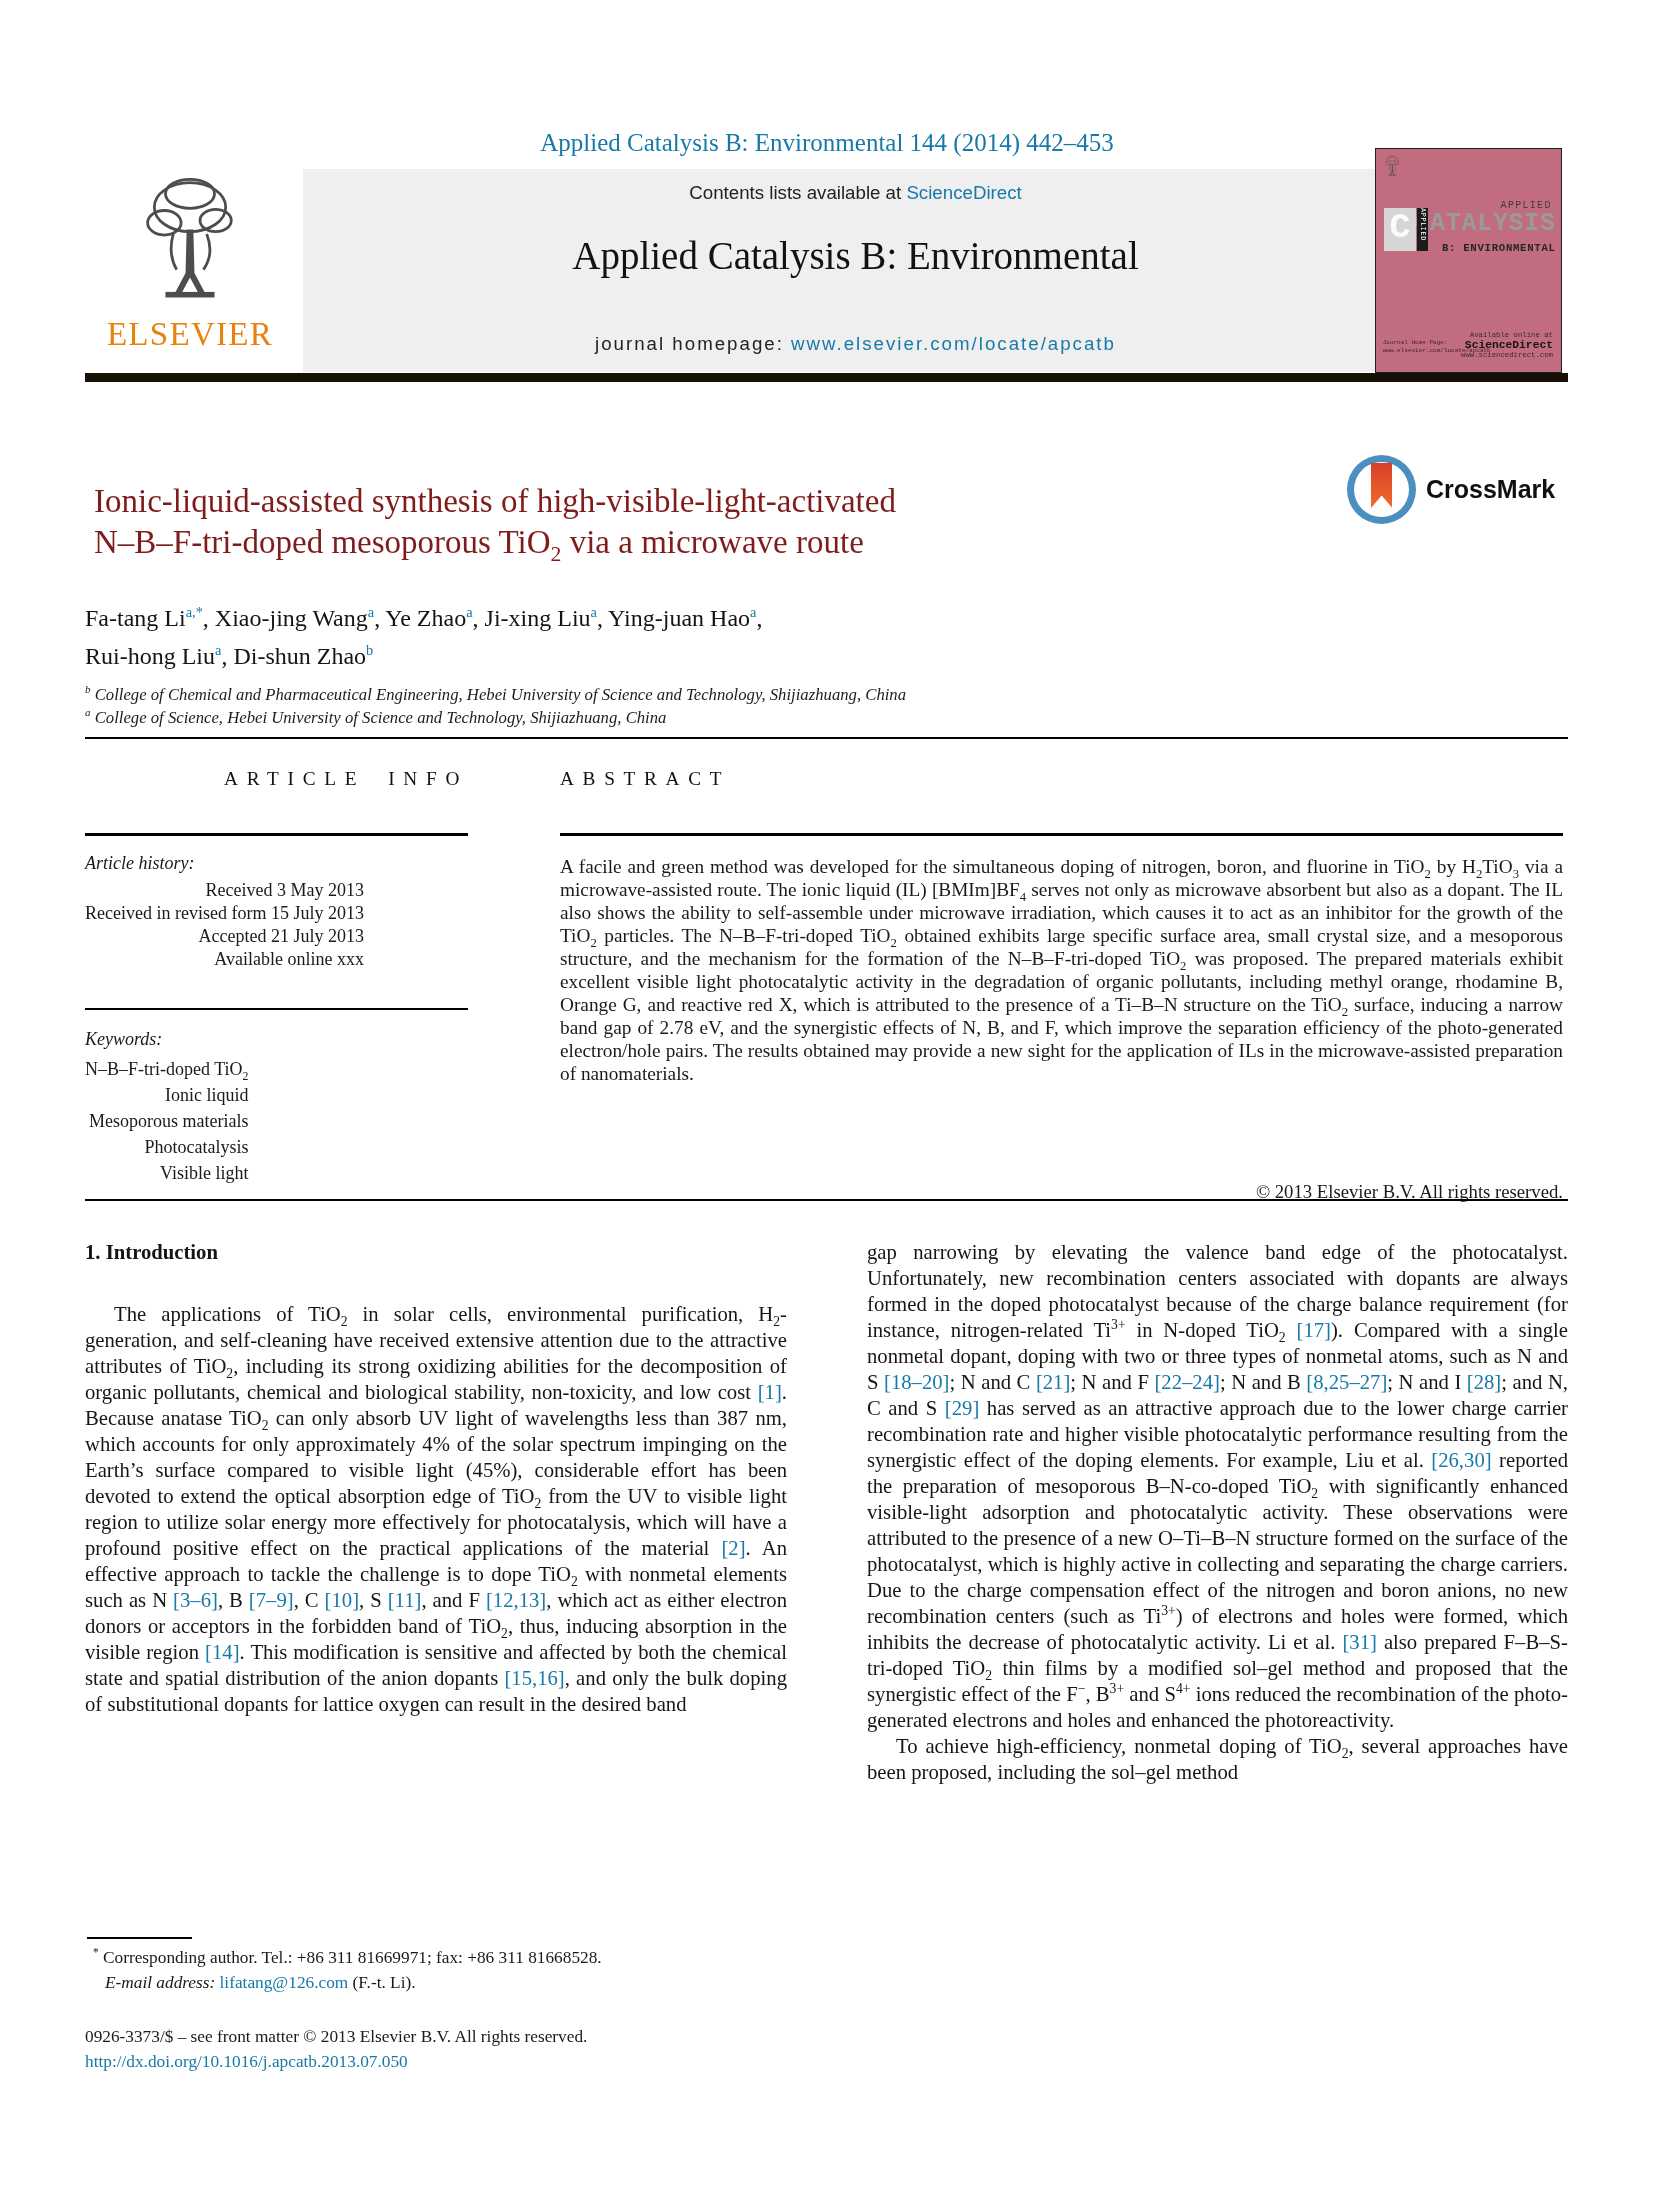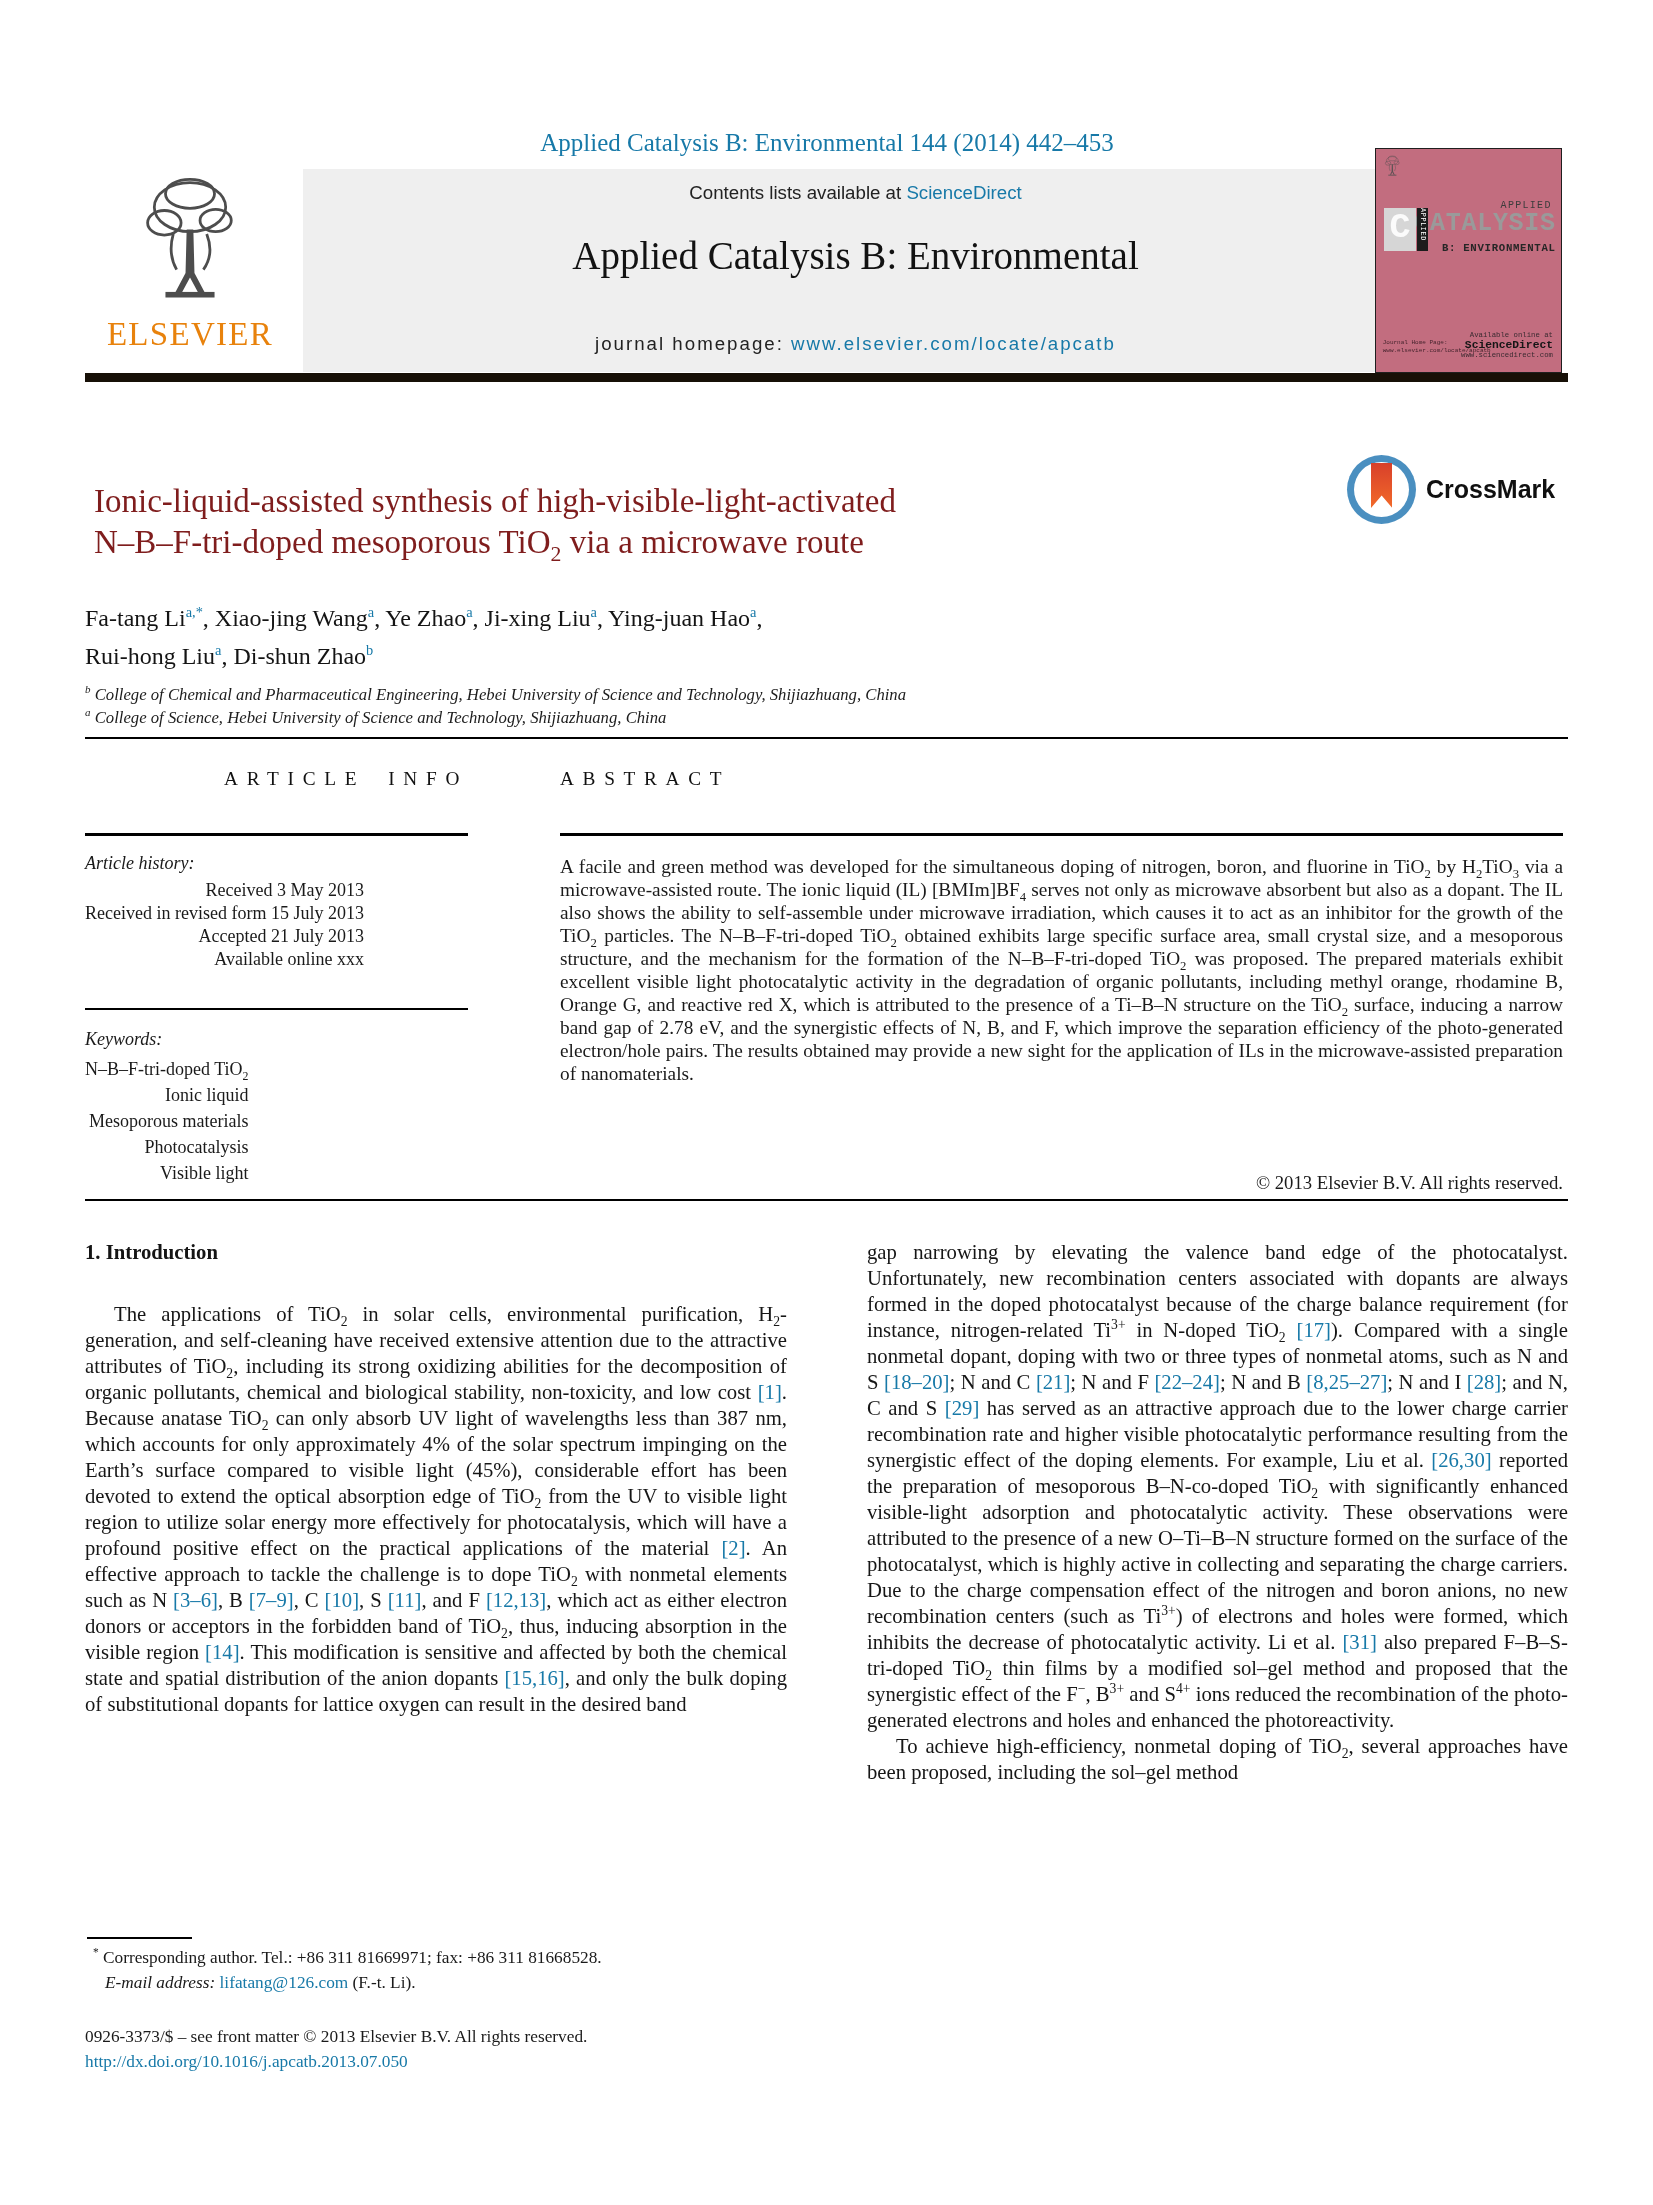--- a/index.html
+++ b/index.html
@@ -65,21 +65,21 @@
   .infocol { left:85px; top:768px; width:383px; height:453px;text-align:right; }
   .abscol  { left:560px; top:768px; width:1003px; height:453px; }
   .colhead { font-size:19.3px; letter-spacing:0.45em; word-spacing:0.5em; color:#111; }
   .colrule { position:absolute; top:65px; left:0; width:100%; height:2.7px; background:#000; }
   .history-label { position:absolute; top:85px; font-style:italic; font-size:18px; }
   .history { position:absolute; top:111px; font-size:18px; line-height:23px; }
   .colrule2 { position:absolute; top:240px; left:0; width:100%; height:2px; background:#000; }
   .kw-label { position:absolute; top:261px; font-style:italic; font-size:18px; }
   .keywords { position:absolute; top:288px; font-size:18px; line-height:26px; }
   .abs-body { position:absolute; top:87px; width:100%; font-size:19.3px; line-height:23px; text-align:justify; }
-  .abs-copy { position:absolute; top:404px; right:0; font-size:18.7px; }
+  .abs-copy { position:absolute; top:413px; right:0; font-size:18.7px; }
 
   
   .leftcol  { left:85px;  top:1241px; width:702px; }
   .rightcol { left:867px; top:1239px; width:701px; }
   .intro-head { font-size:20.7px; font-weight:bold; margin:0; color:#141414; }
   p.body { font-size:20.7px; line-height:26px; text-align:justify; margin:0; color:#161616; }
   .leftcol p.body { margin-top:37px; }
   .indent { text-indent:29px; }
 
   

